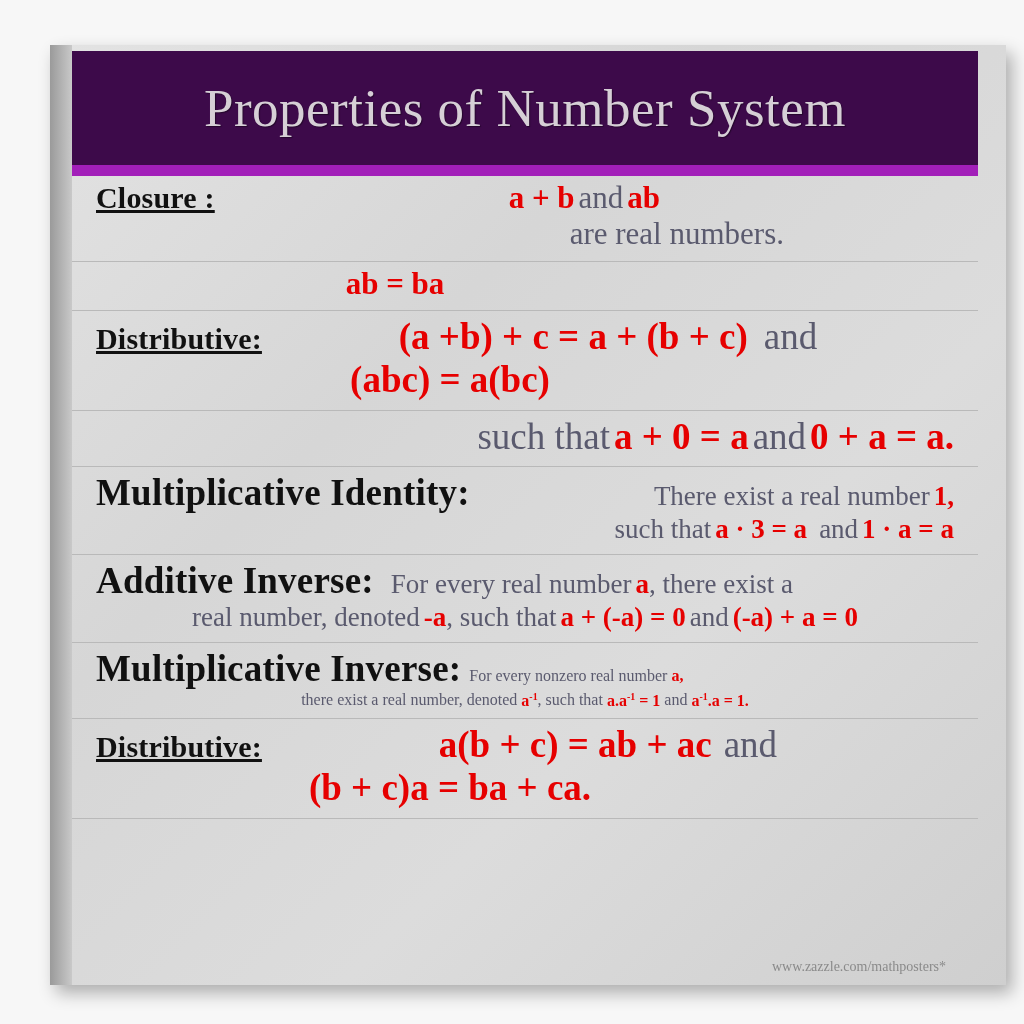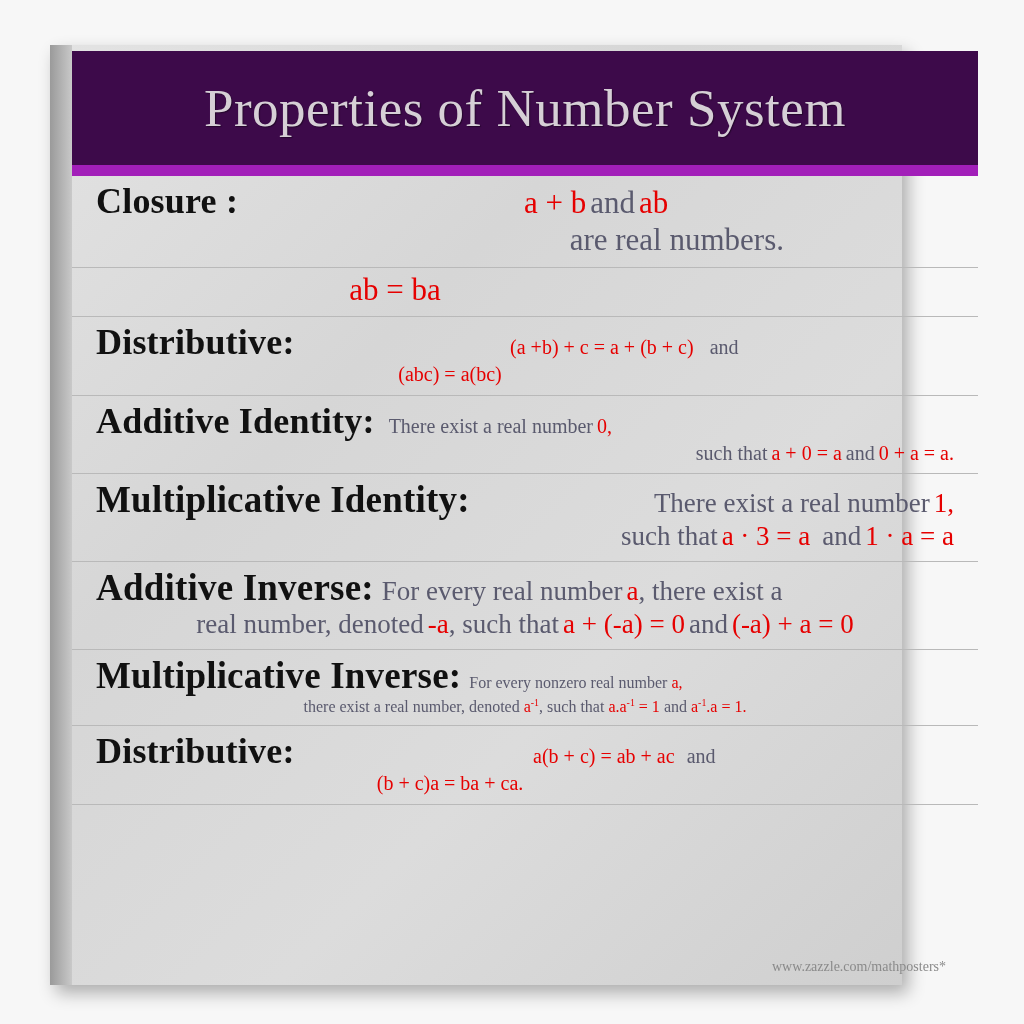--- a/index.html
+++ b/index.html
@@ -18,21 +18,21 @@
     height: 1024px;
     background: #f7f7f7;
     overflow: hidden;
   }
 
   
   #poster {
     position: absolute;
     left: 50px;
     top: 45px;
-    width: 852px;
+    width: 956px;
     height: 940px;
     background: linear-gradient(135deg,#e3e3e3 0%,#d6d6d6 35%,#dcdcdc 65%,#cfcfcf 100%);
     box-shadow: 6px 8px 16px rgba(0,0,0,0.30);
   }
 
   
   #spine {
     position: absolute;
     left: 0; top: 0;
     width: 22px;
@@ -101,29 +101,29 @@
   .term {
     color: #111111;
     font-weight: bold;
     letter-spacing: 0.2px;
   }
   .plain {
     color: #5a5a6e;
   }
   .expr {
     color: #e60000;
-    font-weight: normal;
+    font-weight: bold;
   }
 
   
-  .t-xl { font-size: 36px; }
+  .t-xl { font-size: 30px; text-decoration: underline; }
   .t-lg { font-size: 37px; }
 
   .e-xl { font-size: 31px; }
-  .e-lg { font-size: 20px; }
+  .e-lg { font-size: 37px; }
   .e-md { font-size: 27px; }
   .e-sm { font-size: 16px; }
 
   .flexrow {
     display: flex;
     align-items: baseline;
     justify-content: flex-start;
   }
   .flexrow .term { flex: 0 0 auto; }
   .flexrow .tail { flex: 1 1 auto; text-align: center; }
@@ -184,27 +184,20 @@
               &nbsp;&nbsp;
               <span class="plain e-lg">and</span>
             </span>
           </div>
           <div class="line center" style="padding-right:150px;">
             <span class="expr e-lg">(abc) = a(bc)</span>
           </div>
         </div>
 
         <div class="row">
-          <div class="flexrow">
-            <span class="term t-xl">Additive Identity:</span>
-            <span class="tail" style="text-align:left;padding-left:14px;">
-              <span class="plain e-lg">There exist a real number</span>
-              <span class="expr e-lg">0,</span>
-            </span>
-          </div>
           <div class="line right">
             <span class="plain e-lg">such that</span>
             <span class="expr e-lg">a + 0 = a</span>
             <span class="plain e-lg">and</span>
             <span class="expr e-lg">0 + a = a.</span>
           </div>
         </div>
 
         <div class="row">
           <div class="flexrow">
@@ -219,21 +212,21 @@
             <span class="expr e-md">a · 3 = a</span>
             &nbsp;
             <span class="plain e-md">and</span>
             <span class="expr e-md">1 · a = a</span>
           </div>
         </div>
 
         <div class="row">
           <div class="flexrow">
             <span class="term t-lg">Additive Inverse:</span>
-            <span class="tail" style="text-align:left;padding-left:8px;">
+            <span class="tail" style="text-align:left;padding-left:8px;margin-left:9px;">
               <span class="plain e-md">For every real number</span>
               <span class="expr e-md">a</span><span class="plain e-md">, there exist a</span>
             </span>
           </div>
           <div class="line center">
             <span class="plain e-md">real number, denoted</span>
             <span class="expr e-md">-a</span><span class="plain e-md">, such that</span>
             <span class="expr e-md">a + (-a) = 0</span>
             <span class="plain e-md">and</span>
             <span class="expr e-md">(-a) + a = 0</span>

